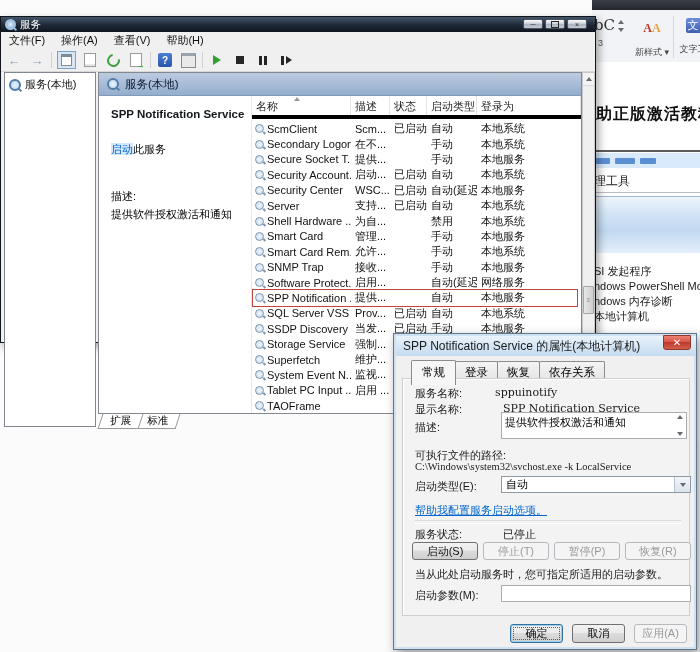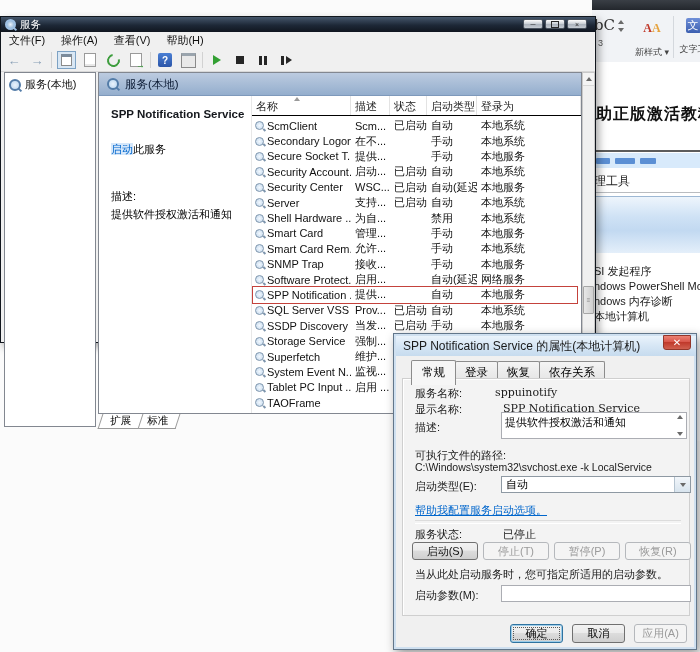--- a/index.html
+++ b/index.html
@@ -81,21 +81,21 @@
     display:flex;align-items:center;gap:6px;padding-left:8px;font-size:11.5px;color:#0b1a33;}
   .cbody{flex:1;display:flex;min-height:0;}
   .desc-col{width:152px;flex:none;padding:12px 10px 0 12px;box-sizing:border-box;}
   .svc-title{font-size:11.5px;font-weight:bold;color:#14171c;margin-bottom:22px;white-space:nowrap;}
   .start-line{font-size:11px;margin-bottom:32px;}
   .start-link{color:#0066cc;background:#d5e7fa;cursor:pointer;}
   .desc-label{font-size:11px;margin-bottom:3px;}
   .desc-text{font-size:11px;line-height:14px;width:130px;}
 
   .list-col{flex:1;position:relative;min-width:0;border-left:1px solid #e8e8e8;}
-  .lheader{height:19px;display:flex;border-bottom:1px solid #000000;font-size:11px;color:#1e1e1e;}
+  .lheader{height:19px;display:flex;border-bottom:4px solid #000000;font-size:11px;color:#1e1e1e;}
   .hcell{border-right:1px solid #e3e3e3;padding:3px 0 0 4px;box-sizing:border-box;position:relative;white-space:nowrap;overflow:hidden;}
   .sort-up{position:absolute;top:1px;left:42px;width:0;height:0;border-left:3px solid transparent;border-right:3px solid transparent;border-bottom:4px solid #9a9a9a;}
   .c-name{width:99px;} .c-desc{width:39px;} .c-status{width:37px;} .c-startup{width:50px;} .c-logon{flex:1;}
   .lrows{font-size:11px;color:#111;padding-top:2px;}
   .lrow{height:15.4px;display:flex;align-items:center;position:relative;white-space:nowrap;}
   .cell{overflow:hidden;white-space:nowrap;box-sizing:border-box;padding-left:4px;}
   .name-cell{display:flex;align-items:center;gap:3px;padding-left:3px;}
   .svc-ico{width:7px;height:7px;border:1.5px solid #7d95ad;border-radius:50%;background:radial-gradient(#f2f8fe,#c3d8ec);position:relative;flex:none;}
   .svc-ico::after{content:"";position:absolute;width:3px;height:1.5px;background:#7d95ad;right:-3px;bottom:-1px;transform:rotate(45deg);}
   .lrow.hl::after{content:"";position:absolute;left:0;right:3px;top:-1px;bottom:-1px;border:1px solid #c4423c;pointer-events:none;}
@@ -128,21 +128,21 @@
   .dtab{font-size:11.5px;padding:3px 9px 4px;border:1px solid #8c8c8c;border-bottom:none;margin-right:-1px;
     background:linear-gradient(#f4f4f4,#e2e2e2);border-radius:2px 2px 0 0;position:relative;}
   .dtab.active{background:#f6f6f6;padding:4px 10px 5px;z-index:2;}
   .dlg-panel{left:8px;top:44px;width:288px;height:238px;background:#f3f3f3;border:1px solid #cfcfcf;
     box-shadow:inset 1px 1px 0 #fff;box-sizing:border-box;}
   .frow{position:absolute;font-size:11px;color:#1a1a1a;white-space:nowrap;}
   .fval{font-family:"DejaVu Serif",serif;font-size:11px;}
   .dtextarea{position:absolute;left:98px;top:33px;width:186px;height:27px;background:#fff;border:1px solid #abadb3;box-sizing:border-box;
     font-size:11px;font-family:"DejaVu Serif",serif;padding:2px 14px 2px 3px;}
   .ta-arrows{position:absolute;right:2px;top:2px;bottom:2px;width:9px;display:flex;flex-direction:column;justify-content:space-between;align-items:center;}
-  .pathtext{font-family:Liberation Sans, sans-serif;font-size:10.5px;}
+  .pathtext{font-family:Liberation Serif, serif;font-size:10.5px;}
   .combo{position:absolute;left:98px;top:97px;width:190px;height:17px;background:#fff;border:1px solid #8e99a3;box-sizing:border-box;
     display:flex;align-items:center;}
   .combo .val{flex:1;padding-left:4px;font-size:11px;}
   .combo .cbtn{width:15px;height:100%;background:linear-gradient(#f2f6fa,#d8e4ee);border-left:1px solid #b6c4d0;
     display:flex;align-items:center;justify-content:center;}
   .dlink{color:#0066cc;text-decoration:underline;cursor:pointer;}
   .dsep{position:absolute;left:12px;right:8px;top:141px;height:2px;border-top:1px solid #dcdcdc;border-bottom:1px solid #fff;}
   .svc-btns{position:absolute;left:9px;top:163px;display:flex;gap:5px;}
   .wbtn{width:66px;height:18px;font-size:11px;display:flex;align-items:center;justify-content:center;border-radius:3px;
     border:1px solid #707070;background:linear-gradient(#f2f2f2,#ebebeb 45%,#dcdcdc 50%,#cfcfcf);color:#111;box-sizing:border-box;}

